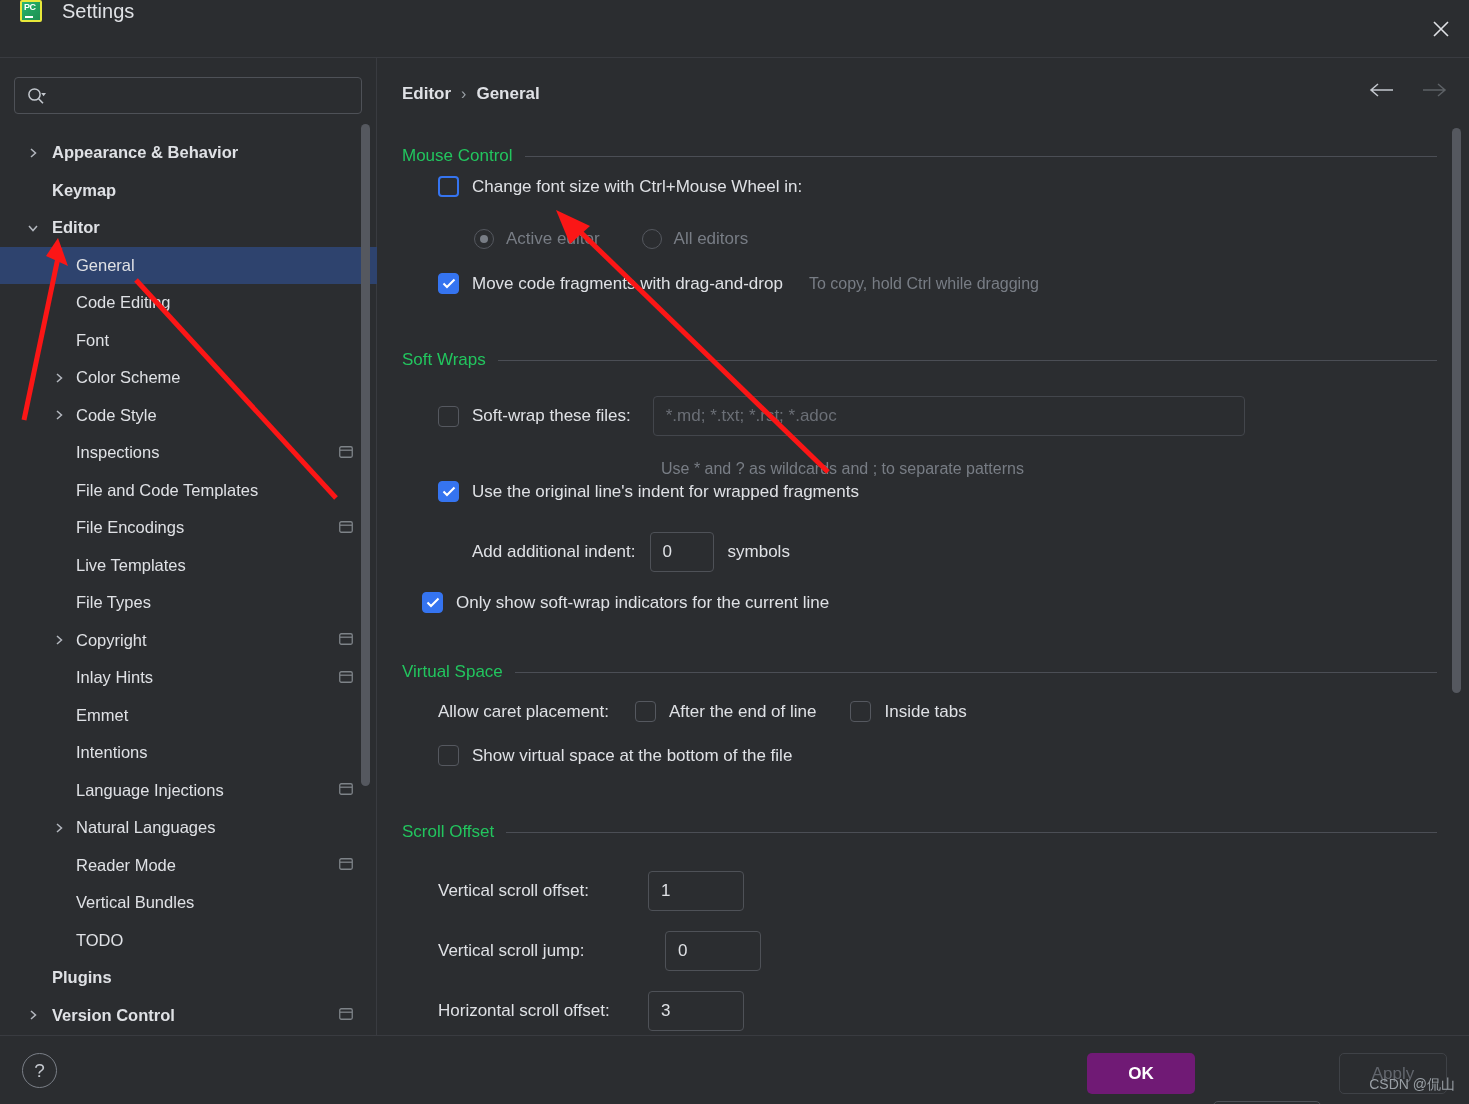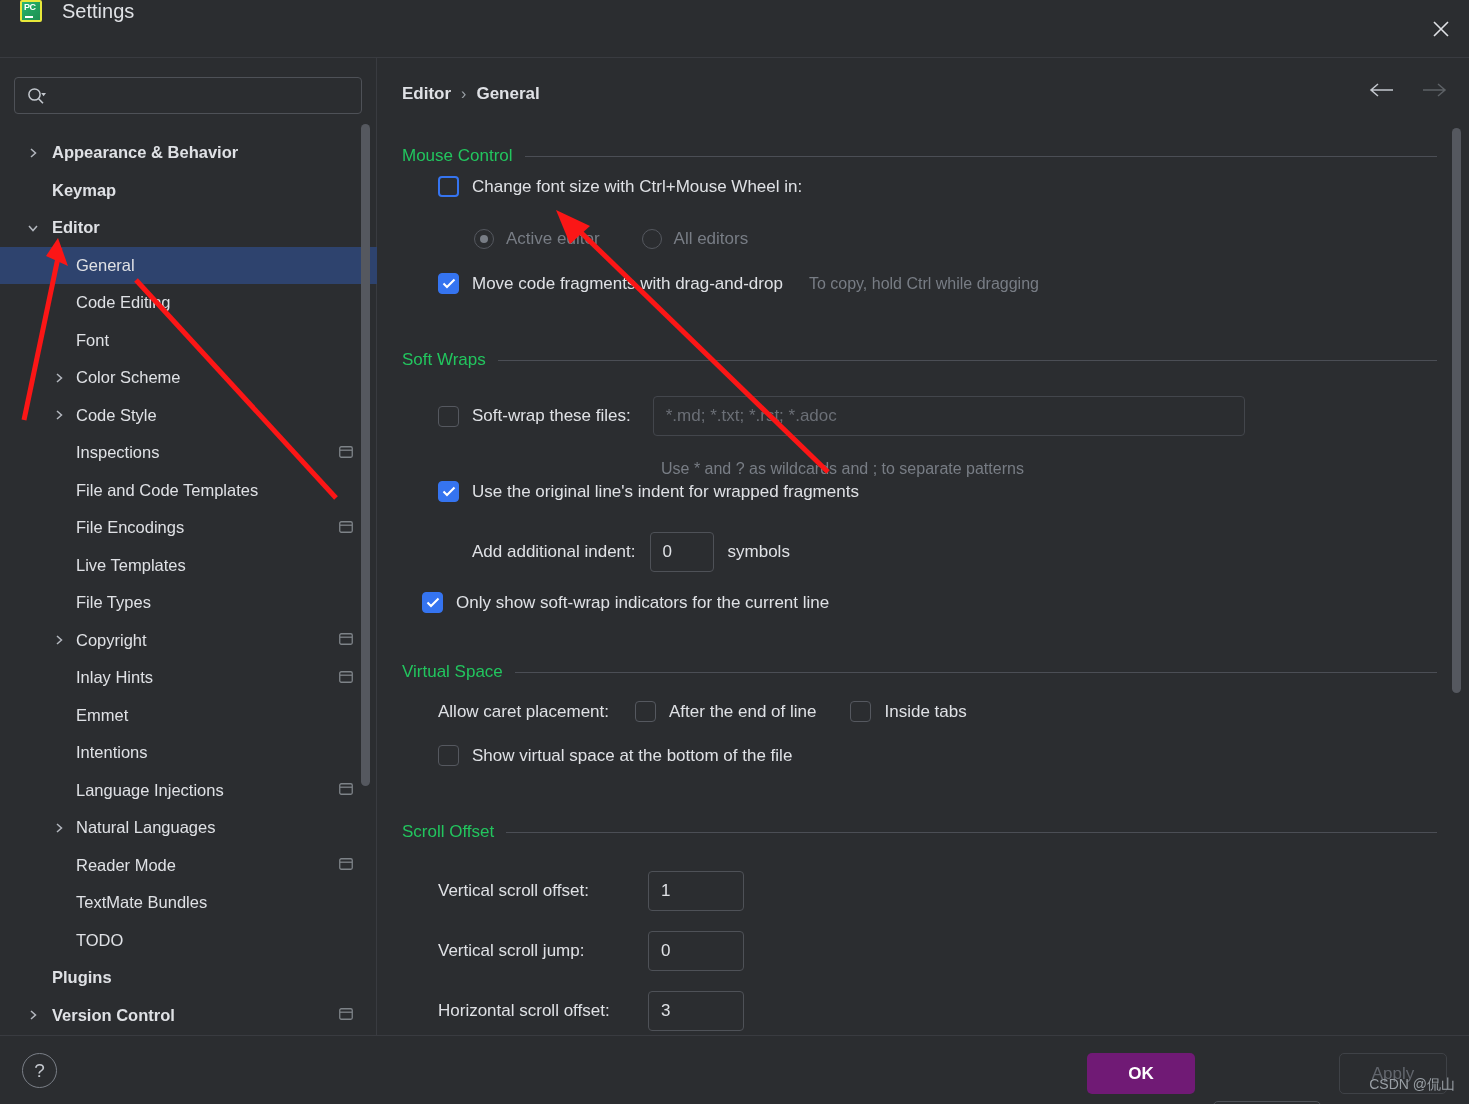--- a/index.html
+++ b/index.html
@@ -345,21 +345,21 @@
           <span class="label">Natural Languages</span>
         </div>
         <div class="tree-item lvl1">
           <span class="label">Reader Mode</span>
           <span class="badge"><svg width="14" height="12" viewBox="0 0 14 12">
               <rect x="0.75" y="0.75" width="12.5" height="10.5" rx="1.5" stroke="#9aa0a6" stroke-width="1.3" fill="none"></rect>
               <path d="M1 4.2 L13 4.2" stroke="#9aa0a6" stroke-width="1.3"></path>
             </svg></span>
         </div>
         <div class="tree-item lvl1">
-          <span class="label">TextMate Bundles</span>
+          <span class="label">Vertical Bundles</span>
         </div>
         <div class="tree-item lvl1">
           <span class="label">TODO</span>
         </div>
         <div class="tree-item lvl0 bold">
           <span class="label">Plugins</span>
         </div>
         <div class="tree-item lvl0 bold">
           <span class="arrow">
             <svg width="12" height="12" viewBox="0 0 12 12">
@@ -488,21 +488,21 @@
       <div class="section-title" style="left:24px; top:694px;">
         <span class="txt">Scroll Offset</span>
         <span class="rule"></span>
       </div>
 
       <div class="row" style="left:60px; top:743px;">
         <span class="lbl" style="width:210px;">Vertical scroll offset:</span>
         <input class="textfield" style="width: 96px; height: 40px;" type="text" value="1">
       </div>
 
-      <div class="row" style="left:60px; top:803px;">
+      <div class="row" style="left:60px; top:803px;gap:17px;">
         <span class="lbl" style="width:210px;">Vertical scroll jump:</span>
         <input class="textfield" style="width: 96px; height: 40px;" type="text" value="0">
       </div>
 
       <div class="row" style="left:60px; top:863px;">
         <span class="lbl" style="width:210px;">Horizontal scroll offset:</span>
         <input class="textfield" style="width: 96px; height: 40px;" type="text" value="3">
       </div>
 
       <div class="sb2-track">

